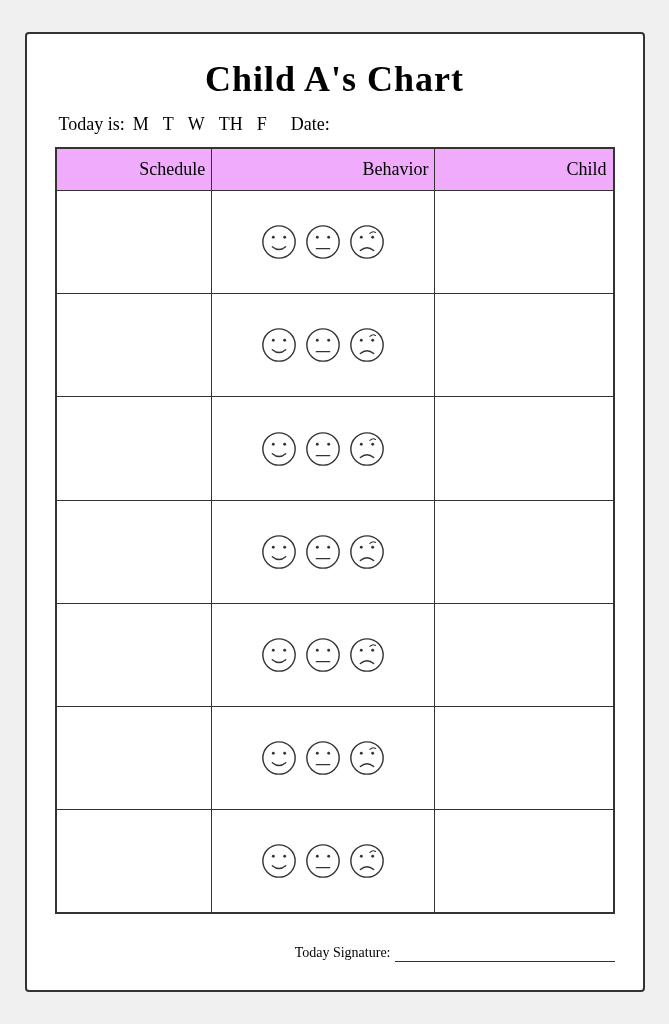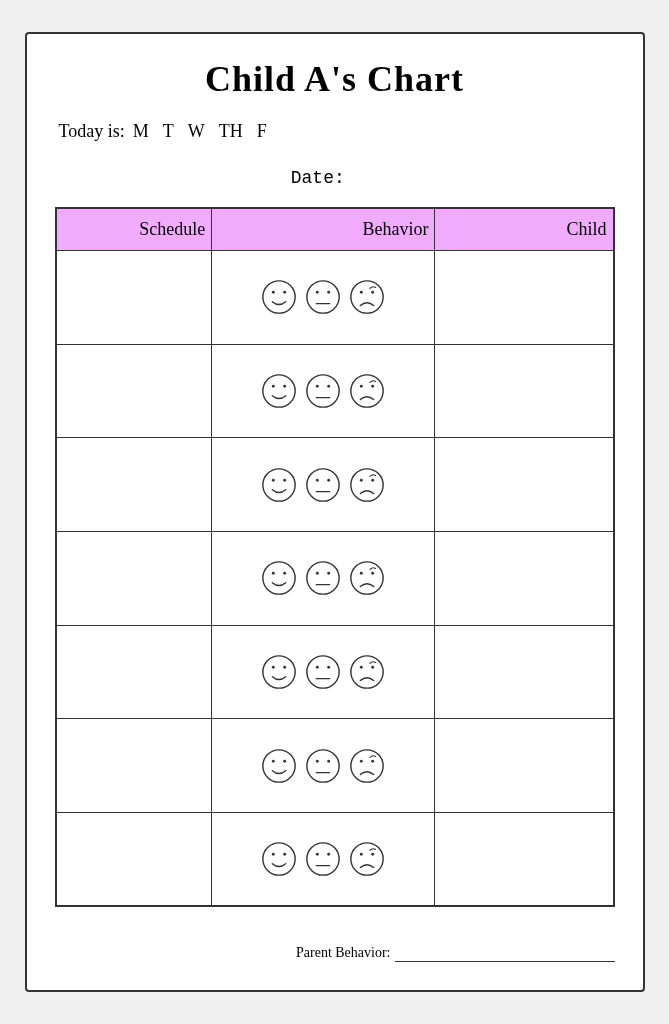--- a/index.html
+++ b/index.html
@@ -20,21 +20,21 @@
 
     .page {
       width: 620px;
       min-height: 960px;
       background: #fff;
       border: 2px solid #333;
       border-radius: 4px;
       padding: 24px 28px 28px 28px;
       display: flex;
       flex-direction: column;
-      gap: 9px;
+      gap: 2px;
     }
 
     .title {
       text-align: center;
       font-size: 36px;
       font-weight: bold;
       font-family: 'Comic Sans MS', 'Chalkboard SE', cursive;
       margin-bottom: 12px;
       letter-spacing: 1px;
     }
@@ -53,22 +53,21 @@
       margin-right: 8px;
     }
 
     .day {
       margin-right: 14px;
       font-family: 'Comic Sans MS', 'Chalkboard SE', cursive;
     }
 
     .date-label {
       margin-left: 10px;
-      font-family: Liberation Mono, monospace;
-      margin-top: 47px;
+      font-family: Liberation Serif, serif;
     }
 
     .chart-table {
       width: 100%;
       border-collapse: collapse;
       border: 2px solid #333;
       flex: 1;
     }
 
     .chart-table th,
@@ -360,16 +359,16 @@
           </div>
         </td>
         <td class="col-notes"></td>
       </tr>
 
     </tbody>
   </table>
 
 
   <div class="signature-row">
-    <span>Parent Behavior: </span>
+    <span>Today Signature: </span>
     <span class="signature-line"></span>
   </div>
 </div>
 
 </body></html>

